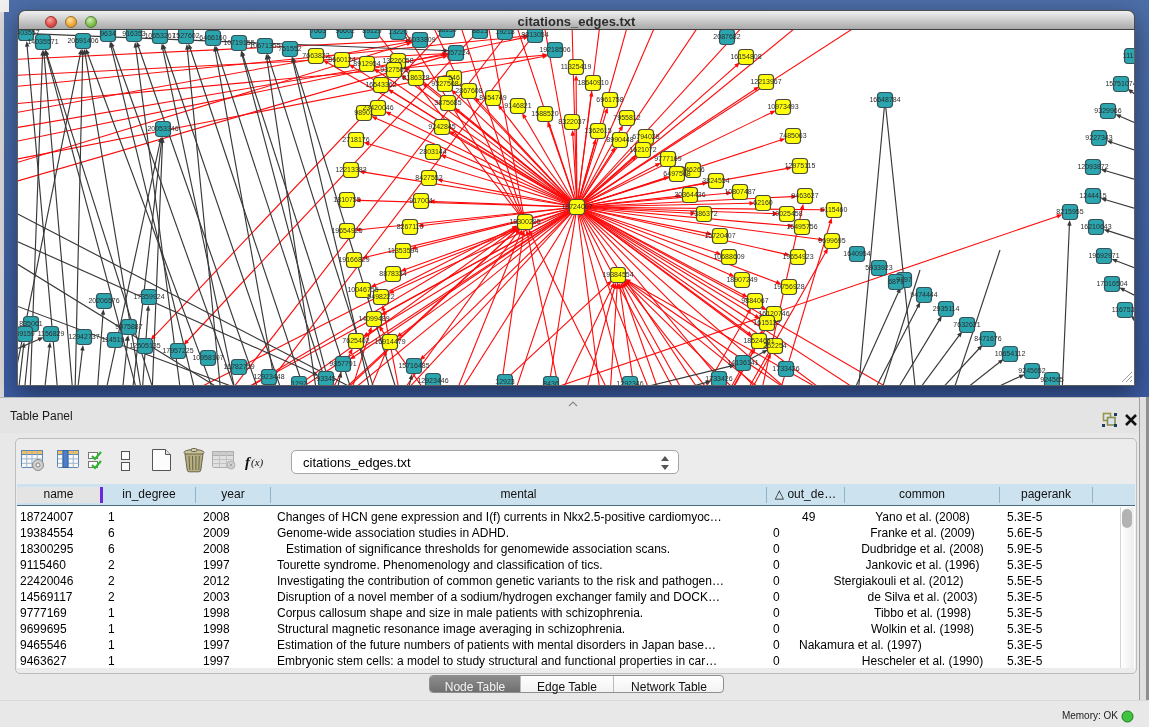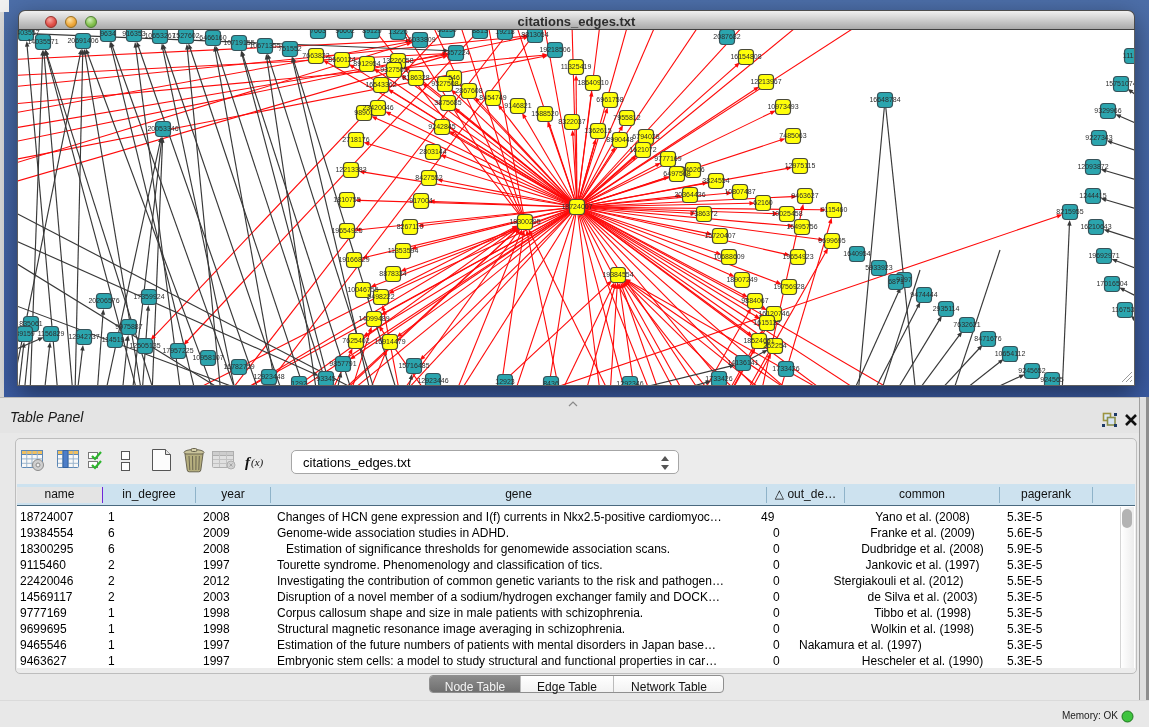--- a/index.html
+++ b/index.html
@@ -13,28 +13,28 @@
   border-radius:7px 7px 0 0; border:1px solid #4d4d4d; border-bottom:1px solid #404040;
   background:linear-gradient(180deg,#f0f0f0 0%,#d8d8d8 35%,#c2c2c2 65%,#a9a9a9 100%); }
 #titlebar .t { position:absolute; left:0; right:0; top:3px; text-align:center;
   font-size:13px; font-weight:bold; color:#2e2e2e; }
 .tl { position:absolute; top:5px; width:12px; height:12px; border-radius:50%; }
 #canvasborder { position:absolute; left:17px; top:30px; width:1118px; height:356px; background:#5f5f5f; }
 .row { position:absolute; height:16px; font-size:12px; color:#000; }
 .row span { position:absolute; top:1px; white-space:nowrap; }
 #tp-head { position:absolute; left:0; top:397px; width:1149px; height:36px;
   background:#e4e4e4; border-top:1px solid #b8b8b8; }
-#tp-head .lbl { position:absolute; left:10px; top:11px; font-size:14px; color:#1a1a1a;font-style:italic; }
+#tp-head .lbl { position:absolute; left:10px; top:11px; font-size:12px; color:#1a1a1a; }
 #panel { position:absolute; left:15px; top:438px; width:1122px; height:236px;
   background:#ececec; border:1px solid #bdbdbd; border-radius:5px; }
 #tablewhite { position:absolute; left:17px; top:484px; width:1118px; height:184px; background:#ffffff; }
 #thead { position:absolute; left:17px; top:484px; width:1118px; height:22px;
   background:#cde2ef; border-bottom:1px solid #49697f; font-size:12px; color:#111; }
 #thead .h { position:absolute; top:3px; text-align:center; border-right:1px solid #8fb3c9; height:16px; }
-#thead .g { background:#e4e4e4; border-right:1px solid #6d28d9; }
+#thead .g { background:#e4e4e4; border-right:3px solid #6d28d9; }
 .combo { position:absolute; left:291px; top:450px; width:388px; height:24px; background:#ffffff;
   border:1px solid #a6a6a6; border-radius:5px; font-size:13px; color:#000; }
 .combo .txt { position:absolute; left:11px; top:4px; }
 #tabs { position:absolute; left:429px; top:675px; width:295px; height:18px;
   border:1px solid #8f8f8f; border-radius:4px; background:linear-gradient(180deg,#ffffff,#f2f2f2);
   font-size:12px; }
 #tabs .seg { position:absolute; top:0; height:16px; text-align:center; padding-top:4px; color:#111; }
 #tabs .sel { background:linear-gradient(180deg,#8d8d8d,#6f6f6f); color:#f4f4f4; border-radius:3px 0 0 3px; }
 #membar { position:absolute; left:0; top:700px; width:1149px; height:27px; background:#e8e8e8;
   border-top:1px solid #dadada; }
@@ -841,31 +841,31 @@
     <svg width="10" height="16" style="position:absolute;right:8px;top:4px">
         <polygon points="5,1 9,6 1,6" fill="#555"></polygon>
         <polygon points="5,15 9,10 1,10" fill="#555"></polygon>
       </svg>
   </div>
   <div id="tablewhite"></div>
   <div id="thead">
     <div class="h g" style="left:0px;width:86px">name</div>
     <div class="h" style="left:86px;width:93px">in_degree</div>
     <div class="h" style="left:179px;width:75px">year</div>
-    <div class="h" style="left:254px;width:496px">gene</div>
+    <div class="h" style="left:254px;width:496px">mental</div>
     <div class="h" style="left:750px;width:78px">△ out_de…</div>
     <div class="h" style="left:828px;width:155px">common</div>
     <div class="h" style="left:983px;width:93px">pagerank</div>
   </div>
   <div class="row" style="top:509px">
       <span style="left:20px">18724007</span>
       <span style="left:108px">1</span>
       <span style="left:203px">2008</span>
       <span style="left:277px">Changes of HCN gene expression and I(f) currents in Nkx2.5‑positive cardiomyoc…</span>
-      <span style="left:761px">49</span>
+      <span style="left:802px">49</span>
       <span style="left:845px;width:155px;text-align:center">Yano et al. (2008)</span>
       <span style="left:1007px">5.3E‑5</span>
     </div>
 <div class="row" style="top:525px">
       <span style="left:20px">19384554</span>
       <span style="left:108px">6</span>
       <span style="left:203px">2009</span>
       <span style="left:277px">Genome‑wide association studies in ADHD.</span>
       <span style="left:773px">0</span>
       <span style="left:845px;width:155px;text-align:center">Franke et al. (2009)</span>
@@ -879,21 +879,21 @@
       <span style="left:773px">0</span>
       <span style="left:845px;width:155px;text-align:center">Dudbridge et al. (2008)</span>
       <span style="left:1007px">5.9E‑5</span>
     </div>
 <div class="row" style="top:557px">
       <span style="left:20px">9115460</span>
       <span style="left:108px">2</span>
       <span style="left:203px">1997</span>
       <span style="left:277px">Tourette syndrome. Phenomenology and classification of tics.</span>
       <span style="left:773px">0</span>
-      <span style="left:845px;width:155px;text-align:center">Jankovic et al. (1997)</span>
+      <span style="left:845px;width:155px;text-align:center">Jankovic et al. (1996)</span>
       <span style="left:1007px">5.3E‑5</span>
     </div>
 <div class="row" style="top:573px">
       <span style="left:20px">22420046</span>
       <span style="left:108px">2</span>
       <span style="left:203px">2012</span>
       <span style="left:277px">Investigating the contribution of common genetic variants to the risk and pathogen…</span>
       <span style="left:773px">0</span>
       <span style="left:821px;width:155px;text-align:center">Stergiakouli et al. (2012)</span>
       <span style="left:1007px">5.5E‑5</span>

